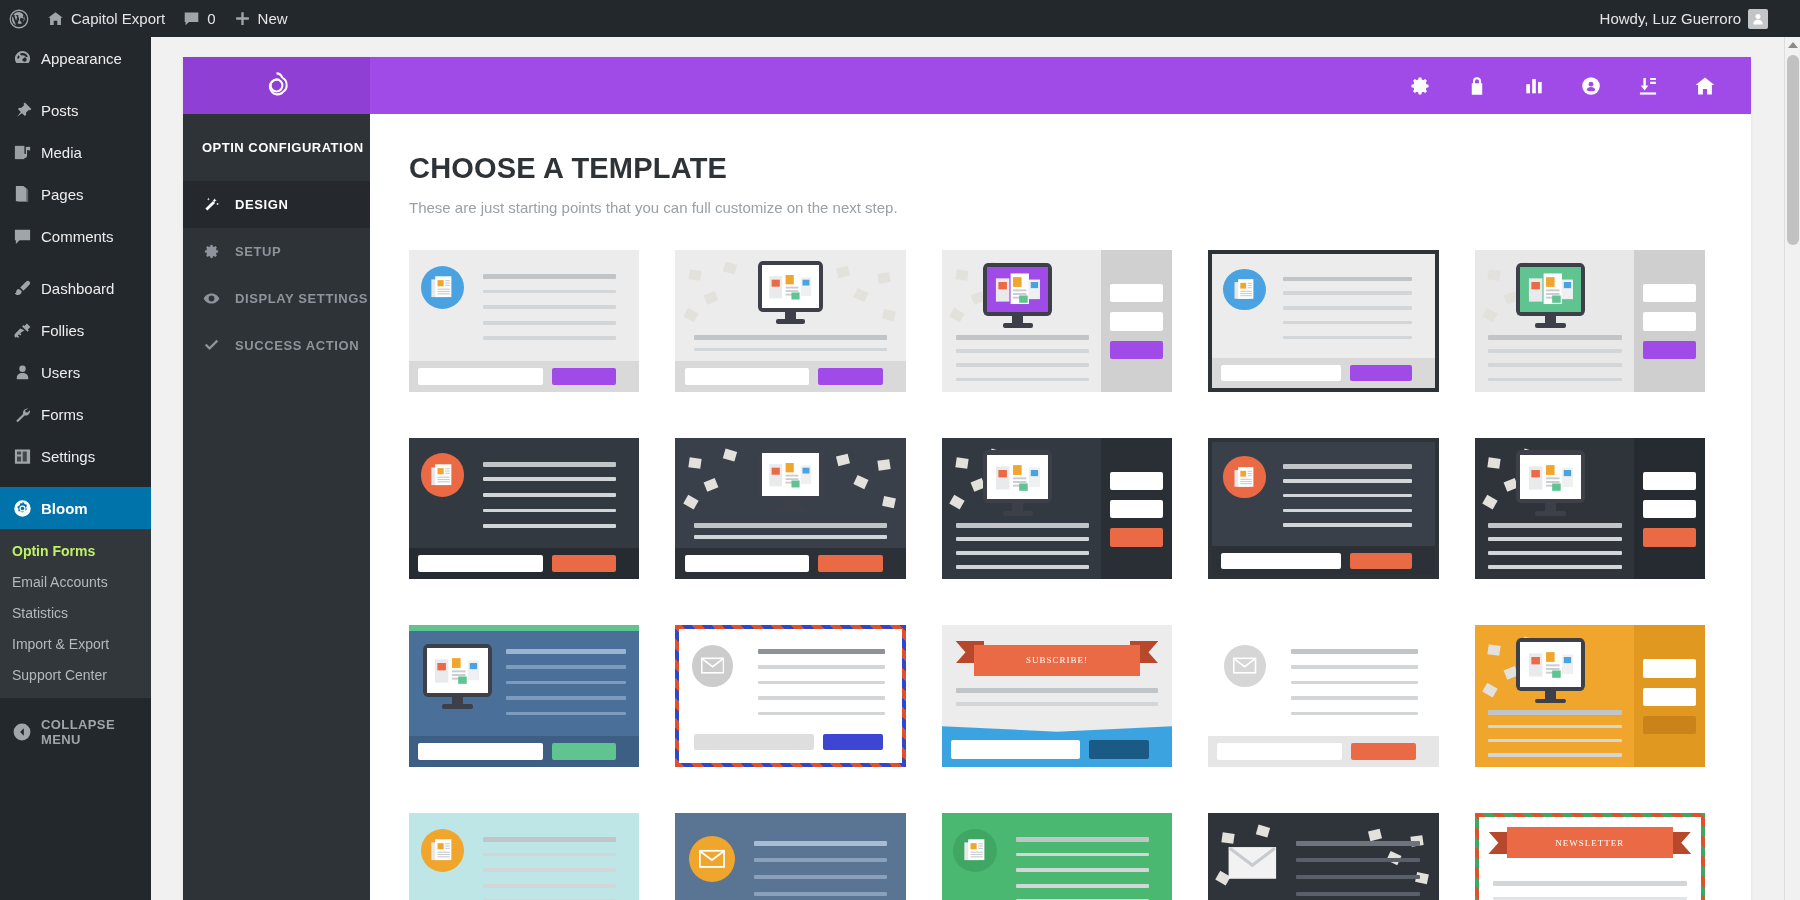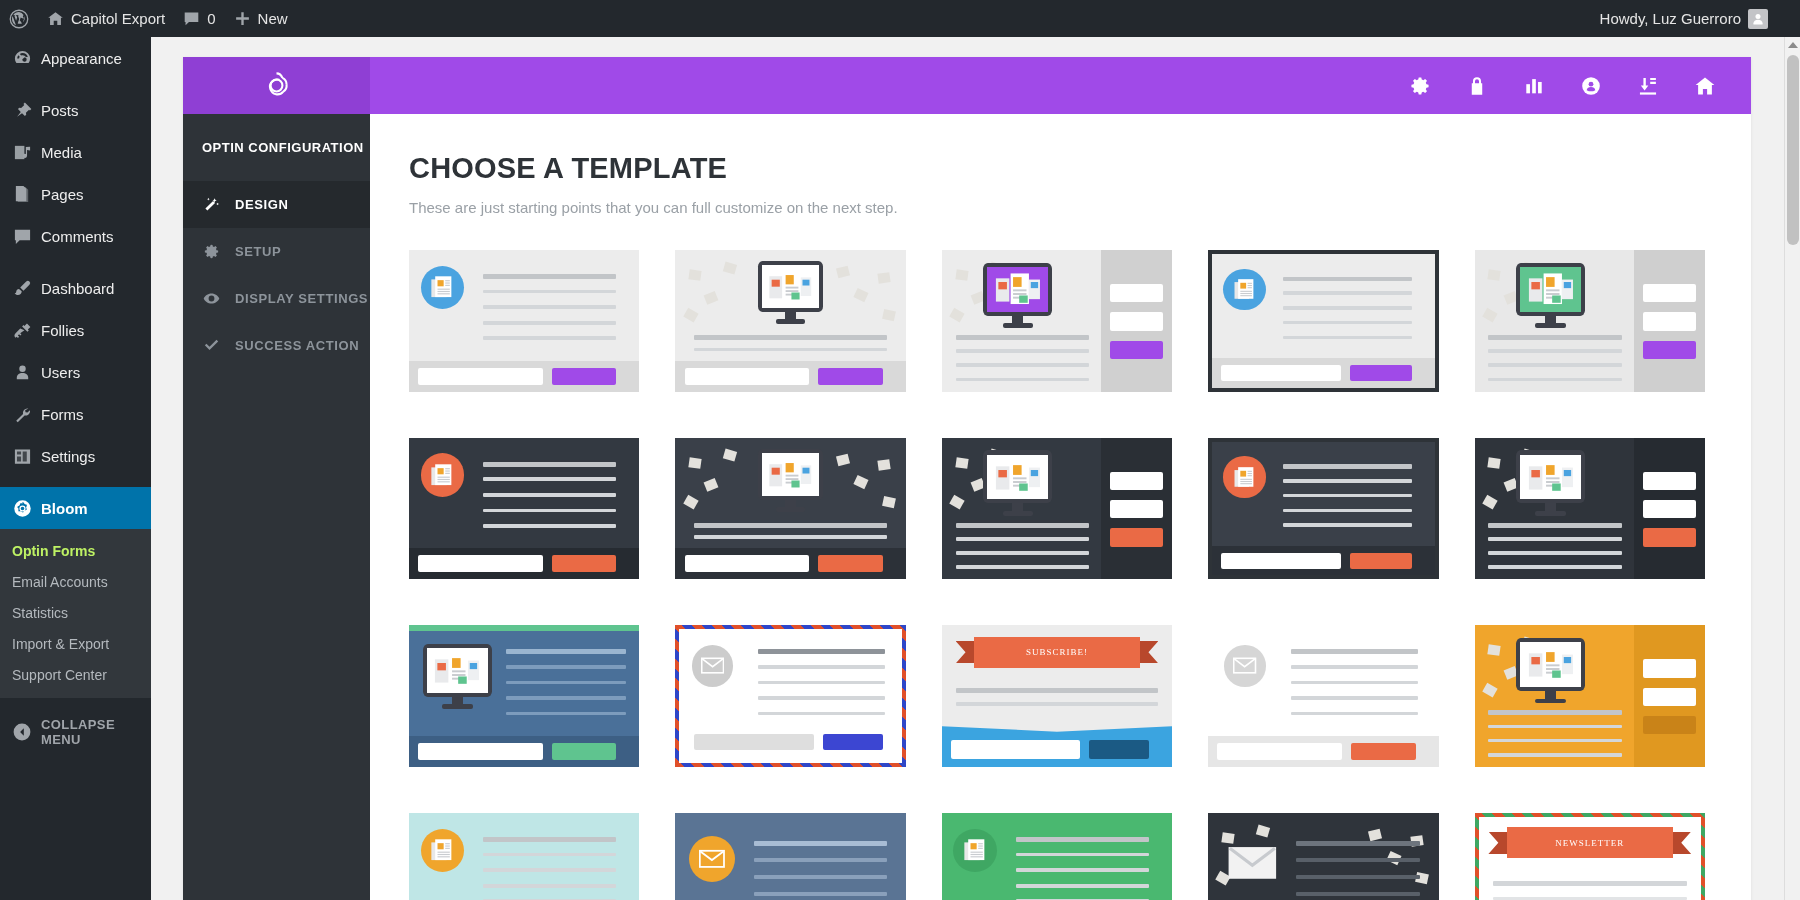--- a/index.html
+++ b/index.html
@@ -864,21 +864,21 @@
               </div>
             </div>
           </div>
           <div class="tpl-cell">
             <div class="tpl-inner">
               <div class="tpl-art">
                 <div style="position:absolute;inset:0;background:#ececec;"></div>
                 <div style="position:absolute;left:6%;right:6%;top:8%;height:22%;">
     <div style="position:absolute;left:0;top:14%;width:14%;height:72%;background:#b8482c;clip-path:polygon(0 0,100% 0,100% 100%,0 100%,35% 50%);"></div>
     <div style="position:absolute;right:0;top:14%;width:14%;height:72%;background:#b8482c;clip-path:polygon(0 0,100% 0,65% 50%,100% 100%,0 100%);"></div>
-    <div class="ribbon" style="left:9%;right:9%;top:0;height:100%;background:#ea6a45;font-size:9px;">SUBSCRIBE!</div>
+    <div class="ribbon" style="left:9%;right:9%;top:8px;height:100%;background:#ea6a45;font-size:9px;">SUBSCRIBE!</div>
   </div>
                 <div class="ln" style="position:absolute;left:6%;width:88%;top:44%;height:3.4%;background:#c2c5c8;"></div>
                 <div class="ln" style="position:absolute;left:6%;width:88%;top:54%;height:2.6%;background:#d3d6d9;"></div>
                 <div style="position:absolute;left:0;right:0;bottom:0;height:32%;background:#3ba4e0;clip-path:polygon(0 10%,50% 22%,100% 10%,100% 100%,0 100%);"></div>
                 <div class="field-sm" style="left:4%;width:56%;bottom:6%;height:13%;background:#ffffff;"></div>
                 <div class="btn-sm" style="left:64%;width:26%;bottom:6%;height:13%;background:#1b5a84;"></div>
               </div>
             </div>
           </div>
           <div class="tpl-cell">

